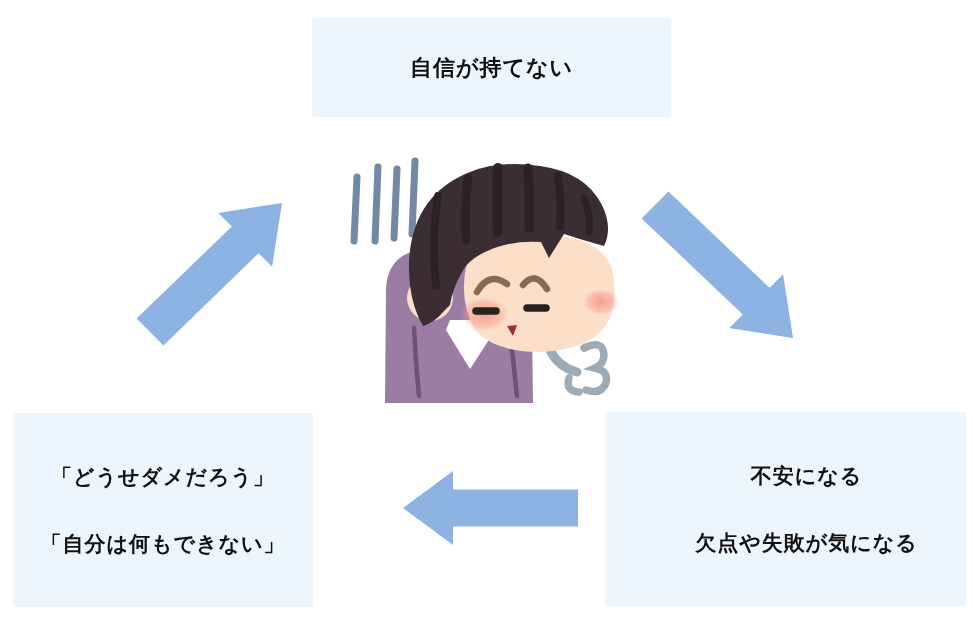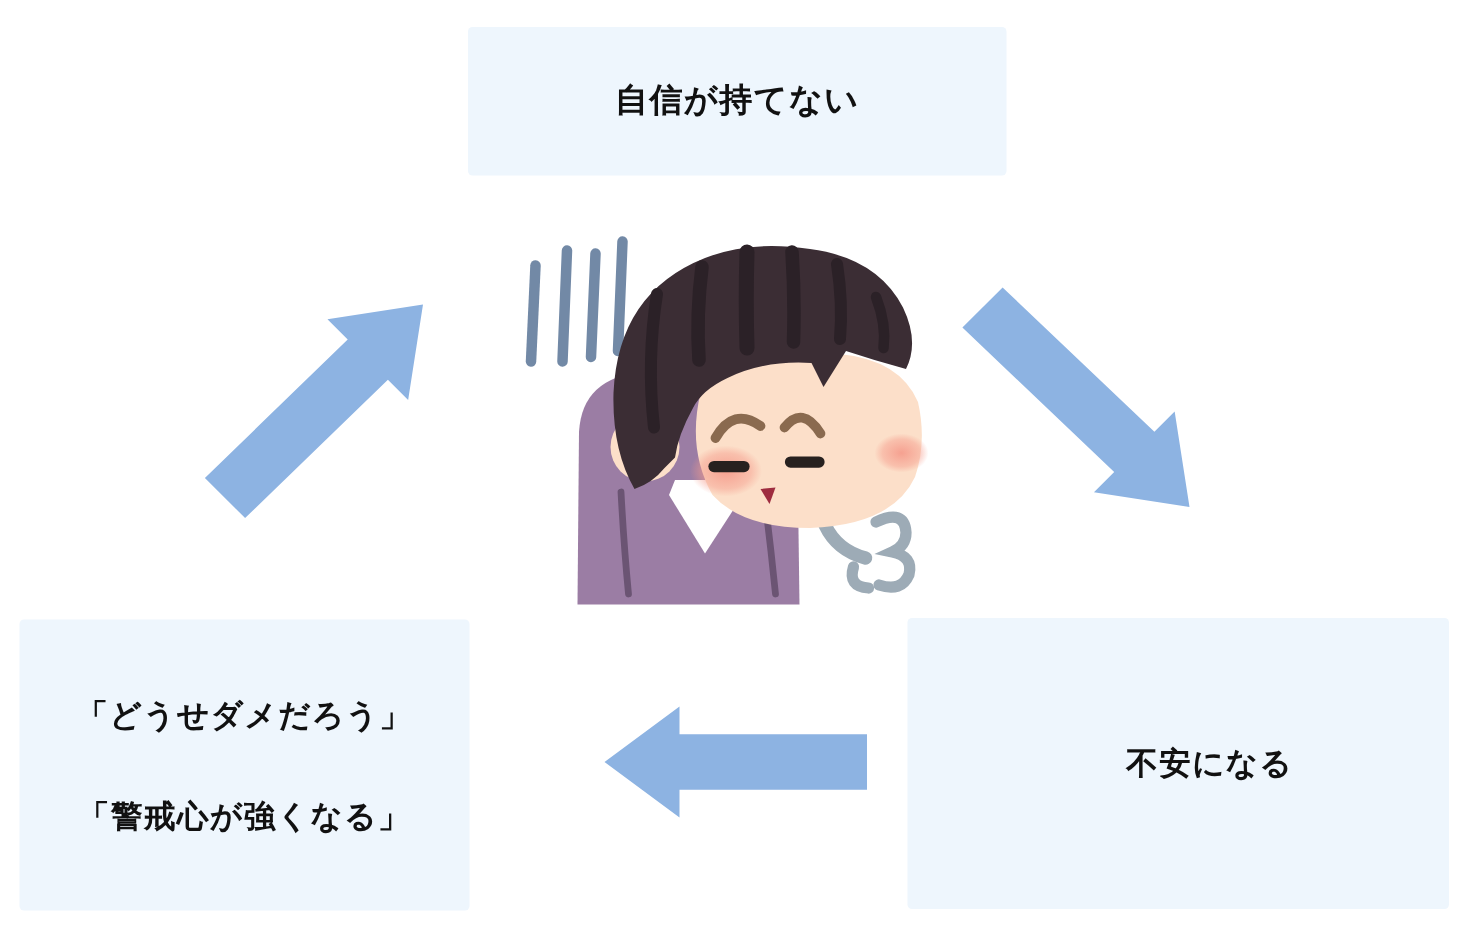--- a/index.html
+++ b/index.html
@@ -109,20 +109,21 @@
       <path fill="var(--mouth,#9e2c3f)" d="M507,326 L517,325 L513,336 Z"></path>
     </g>
   </svg>
 
   <div class="box" id="top-box">
     <div class="line">自信が持てない</div>
   </div>
 
   <div class="box" id="left-box">
     <div class="line">「どうせダメだろう」</div>
-    <div class="line">「警戒心が強くなる」</div>
+    <div class="line">「自分は何もできない」</div>
   </div>
 
   <div class="box" id="right-box">
     <div class="line">不安になる</div>
+    <div class="line">欠点や失敗が気になる</div>
   </div>
 
 </div>
 
 </body></html>

